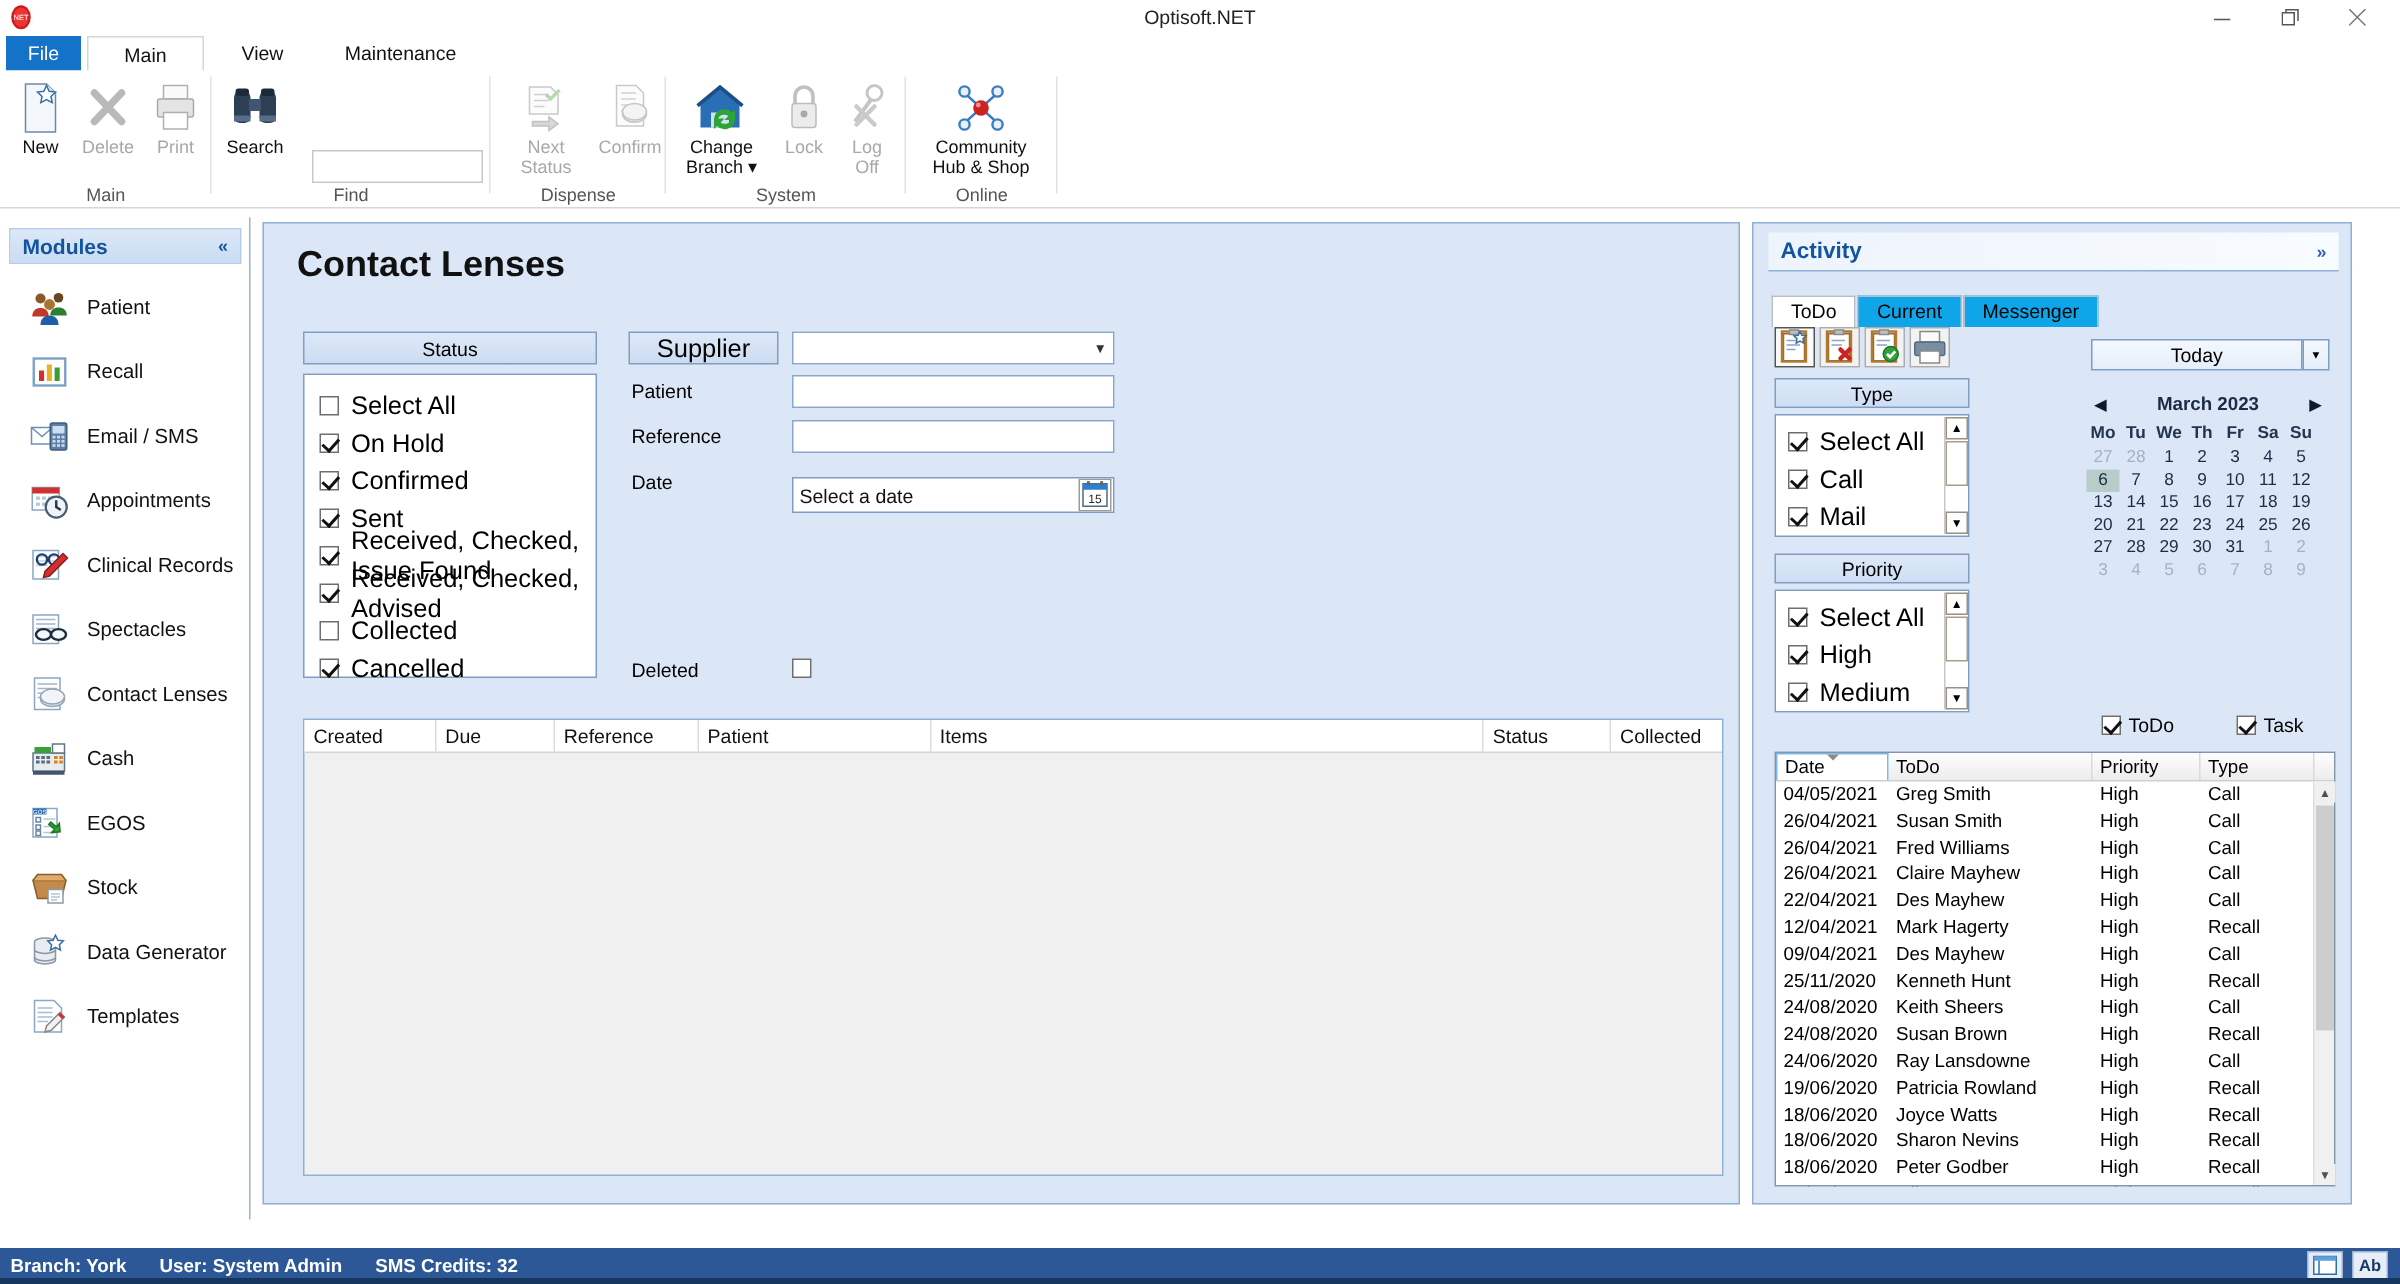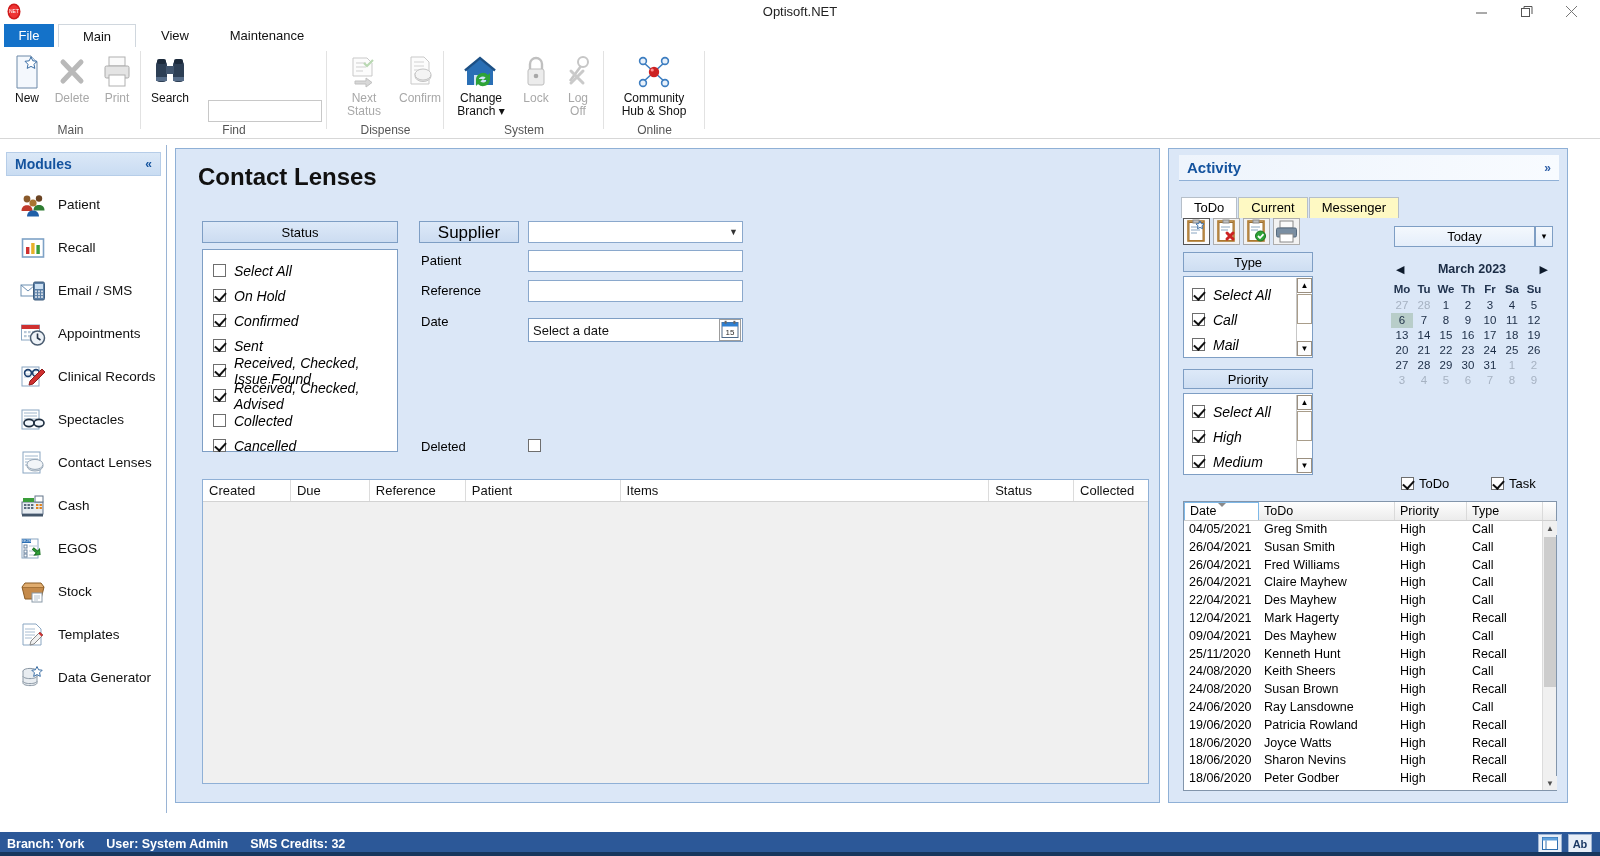--- a/index.html
+++ b/index.html
@@ -110,21 +110,21 @@
   .status-hdr {
     position:absolute; left:26px; top:72px; width:196px; height:22px;
     background:linear-gradient(to bottom,#dde9f8,#ccdcf1);
     border:1px solid #7e9ec4; text-align:center; line-height:21px; font-size:13px;
   }
   .status-box {
     position:absolute; left:26px; top:100px; width:196px; height:203px;
     background:#fff; border:1px solid #7e9ec4; padding:8px 10px;
   }
   .cb-row { display:flex; align-items:center; gap:8px; height:25px; }
-  .cb-row .t { font-size:14px;font-style:italic; }
+  .cb-row .t { font-size:17px; }
   .cb {
     width:13px; height:13px; border:1px solid #6e6e6e; background:#fff;
     position:relative; flex:0 0 13px;
   }
   .cb.checked::after {
     content:""; position:absolute; left:3px; top:0px; width:5px; height:9px;
     border:solid #111; border-width:0 2px 2px 0; transform:rotate(42deg);
   }
 
   .sup-hdr {
@@ -170,21 +170,21 @@
     background:linear-gradient(to right,#eef4fc,#f8fbff);
     border-bottom:1px solid #8fb0d6;
     display:flex; align-items:center; justify-content:space-between; padding:0 8px;
   }
   .act-header .t { color:#14539e; font-weight:bold; font-size:15px; }
   .act-header .c { color:#2f5fa8; font-size:12px; font-weight:bold; }
 
   .act-tabs { position:absolute; left:12px; top:48px; display:flex; }
   .atab {
     height:21px; line-height:20px; padding:0 12px; font-size:13px;
-    border:1px solid #b6bfc9; border-bottom:none; background:#fef9c3; margin-right:1px;
+    border:1px solid #b6bfc9; border-bottom:none; background:#0ea5e9; margin-right:1px;
   }
   .atab.active { background:#fff; }
 
   .act-toolbar { position:absolute; left:14px; top:69px; display:flex; gap:3px; }
   .tbtn { width:27px; height:27px; border:1px solid #adadad; background:#f2f2f2; position:relative; }
   .tbtn.first { border-color:#555; background:#fafafa; }
 
   .grp-hdr {
     position:absolute; height:20px;
     background:linear-gradient(to bottom,#dde9f8,#cedef2);
@@ -625,42 +625,42 @@
             <rect x="12" y="14" width="10" height="9" fill="#fff" stroke="#8a9aa8"></rect>
             <path d="M14 17h6M14 19h6M14 21h4" stroke="#b7c3ce"></path>
           </svg>
         </span>
         <span class="lbl">Stock</span>
       </div>
 
       <div class="sb-item">
         <span class="sb-icon">
           <svg width="26" height="26" viewBox="0 0 26 26">
-            <path d="M3 2h13l5 5v16H3z" fill="#fff" stroke="#8aa6c2"></path>
-            <path d="M5 7h10M5 10h10M5 13h10M5 16h7" stroke="#a8bdd2"></path>
-            <path d="M20 10l3 3-9 9-4 1 1-4z" fill="#f0f0f0" stroke="#888"></path>
-            <path d="M20 10l3 3-1.5 1.5-3-3z" fill="#cf3030"></path>
-          </svg>
-        </span>
-        <span class="lbl">Templates</span>
-      </div>
-
-      <div class="sb-item">
-        <span class="sb-icon">
-          <svg width="26" height="26" viewBox="0 0 26 26">
             <g fill="#e9edf1" stroke="#8a97a4">
               <ellipse cx="10" cy="6" rx="7" ry="2.6"></ellipse>
               <path d="M3 6v12c0 1.5 3.1 2.6 7 2.6s7-1.1 7-2.6V6"></path>
               <path d="M3 11c0 1.5 3.1 2.6 7 2.6s7-1.1 7-2.6"></path>
               <path d="M3 16c0 1.5 3.1 2.6 7 2.6s7-1.1 7-2.6"></path>
             </g>
             <path d="M17 1.5l1.6 3.3 3.6.4-2.6 2.6.7 3.6-3.3-1.8-3.3 1.8.7-3.6-2.6-2.6 3.6-.4z" fill="#fff" stroke="#3a6ea5"></path>
           </svg>
         </span>
         <span class="lbl">Data Generator</span>
+      </div>
+
+      <div class="sb-item">
+        <span class="sb-icon">
+          <svg width="26" height="26" viewBox="0 0 26 26">
+            <path d="M3 2h13l5 5v16H3z" fill="#fff" stroke="#8aa6c2"></path>
+            <path d="M5 7h10M5 10h10M5 13h10M5 16h7" stroke="#a8bdd2"></path>
+            <path d="M20 10l3 3-9 9-4 1 1-4z" fill="#f0f0f0" stroke="#888"></path>
+            <path d="M20 10l3 3-1.5 1.5-3-3z" fill="#cf3030"></path>
+          </svg>
+        </span>
+        <span class="lbl">Templates</span>
       </div>
 
 
     </div>
   </div>
 
   <div class="main-panel">
     <div class="page-title">Contact Lenses</div>
 
     <div class="status-hdr">Status</div>

